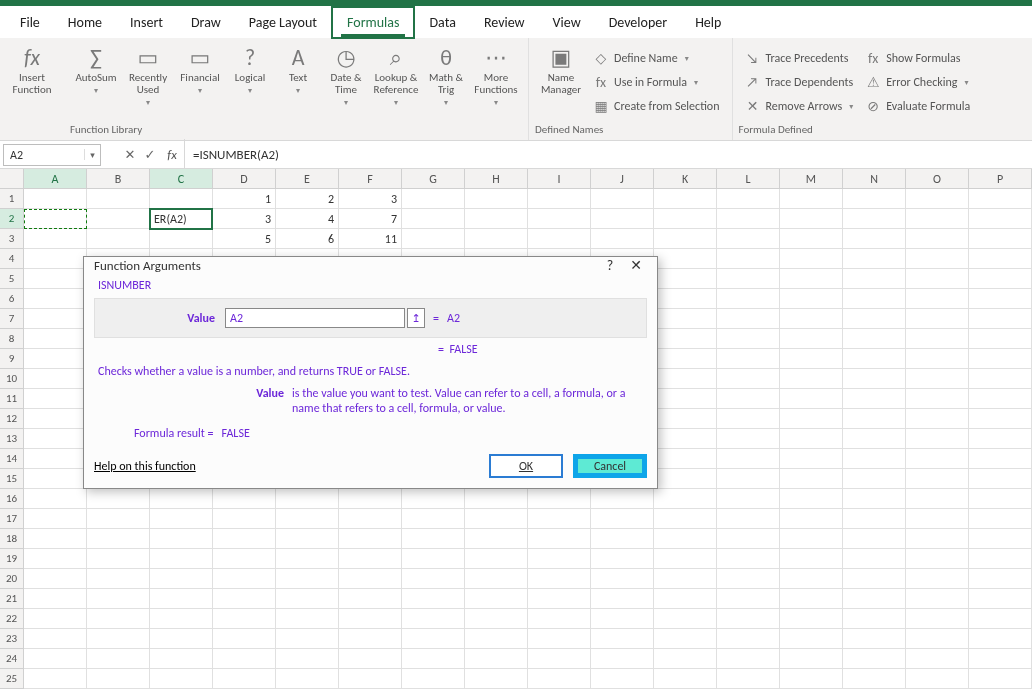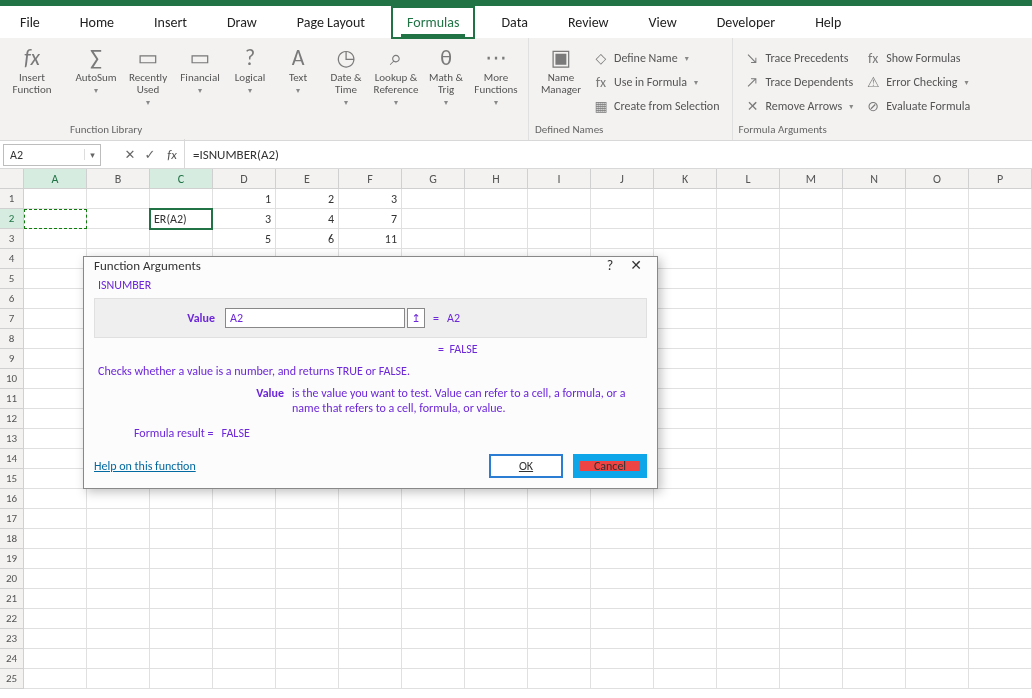--- a/index.html
+++ b/index.html
@@ -2,21 +2,21 @@
 <html><head>
 <meta charset="utf-8">
 <style>
 * { box-sizing: border-box; margin: 0; padding: 0; font-family: "Segoe UI", Calibri, sans-serif; }
 body { background: #fff; width: 1032px; height: 698px; overflow: hidden; position: relative; font-size: 13px; color: #333; }
 
 
 .titlebar { height: 6px; background: #217346; }
 
 
-.menubar { display: flex; align-items: center; height: 30px; padding: 16px 6px; background: #fff; gap: 12px; }
+.menubar { display: flex; align-items: center; height: 30px; padding: 16px 6px; background: #fff; gap: 0; }
 .menubar .mitem { padding: 6px 14px; font-size: 14px; color: #222; cursor: default; position: relative; }
 .menubar .mitem.active { color: #217346; }
 .menubar .mitem.active::after { content: ""; position: absolute; left: 8px; right: 8px; bottom: 0px; height: 3px; background: #217346; }
 
 
 .ribbon { height: 103px; background: #f3f2f1; display: flex; border-bottom: 1px solid #d8d8d8; }
 .rgroup { display: flex; flex-direction: column; align-items: center; justify-content: flex-end; border-right: 1px solid #e0e0e0; padding: 2px 6px 2px 6px; position: relative; }
 .rgroup .glabel { font-size: 11px; color: #666; padding: 3px 0 2px 0; text-align: left; width: 100%; white-space: nowrap;}
 .rbtns { display: flex; gap: 0; flex: 1; align-items: stretch;}
 .rbtn { display: flex; flex-direction: column; align-items: center; justify-content: flex-start; width: 52px; padding-top: 4px; cursor: default; }
@@ -67,23 +67,23 @@
 .dlg-argarea .ainput { width: 180px; height: 20px; border: 1px solid #888; background: #fff; display: flex; align-items: center; padding: 0 4px; font-size: 12px;}
 .dlg-argarea .apick { width: 18px; height: 20px; border: 1px solid #888; margin-left: 2px; display: flex; align-items: center; justify-content: center; background: #fff; font-size: 11px;}
 .dlg-argarea .aeq { margin: 0 8px;}
 .dlg-reseq { padding-left: 344px; font-size: 12px; margin: 4px 0 6px 0;}
 .dlg-desc { font-size: 12px; padding: 2px 4px 6px 4px;}
 .dlg-argdesc { display: flex; font-size: 12px; padding: 2px 4px 0 4px;}
 .dlg-argdesc .adlabel { width: 194px; text-align: right; font-weight: bold; padding-right: 8px;}
 .dlg-argdesc .adtext { flex: 1; line-height: 1.25;}
 .dlg-fres { font-size: 12px; padding: 10px 4px 4px 4px; margin-left: 36px;}
 .dlg-footer { display: flex; align-items: center; padding: 6px 10px 10px 10px;}
-.dlg-footer .help { color: #0369a1; text-decoration: underline; font-size: 12px;}
+.dlg-footer .help { color: #000000; text-decoration: underline; font-size: 12px;}
 .dlg-footer .fspacer { flex: 1;}
-.dlg-footer .dbtn { width: 74px; height: 24px; border: 7px solid #0ea5e9; background: #ef4444; font-size: 12px; display: flex; align-items: center; justify-content: center; margin-left: 10px; cursor: default;}
+.dlg-footer .dbtn { width: 74px; height: 24px; border: 5px solid #0ea5e9; background: #5eead4; font-size: 12px; display: flex; align-items: center; justify-content: center; margin-left: 10px; cursor: default;}
 .dlg-footer .dbtn.primary { border: 2px solid #2b7cd3; background: #fff; text-decoration: underline;}
 </style>
 </head>
 <body>
 
 <div class="titlebar"></div>
 
 <div class="menubar">
   <div class="mitem">File</div>
   <div class="mitem">Home</div>
@@ -219,21 +219,21 @@
             <span class="sicon">⚠</span>
             <span>Error Checking</span>
             <span class="sdrop">▾</span>
           </div>
         <div class="sitem">
             <span class="sicon">⊘</span>
             <span>Evaluate Formula</span>
           </div>
       </div>
     </div>
-    <div class="glabel">Formula Arguments</div>
+    <div class="glabel">Formula Defined</div>
   </div>
 </div>
 
 <div class="fxrow">
   <div class="namebox">
     <span>A2</span>
     <div class="ndrop">▾</div>
   </div>
   <div class="fxsep"></div>
   <div class="fxctl">✕</div>

